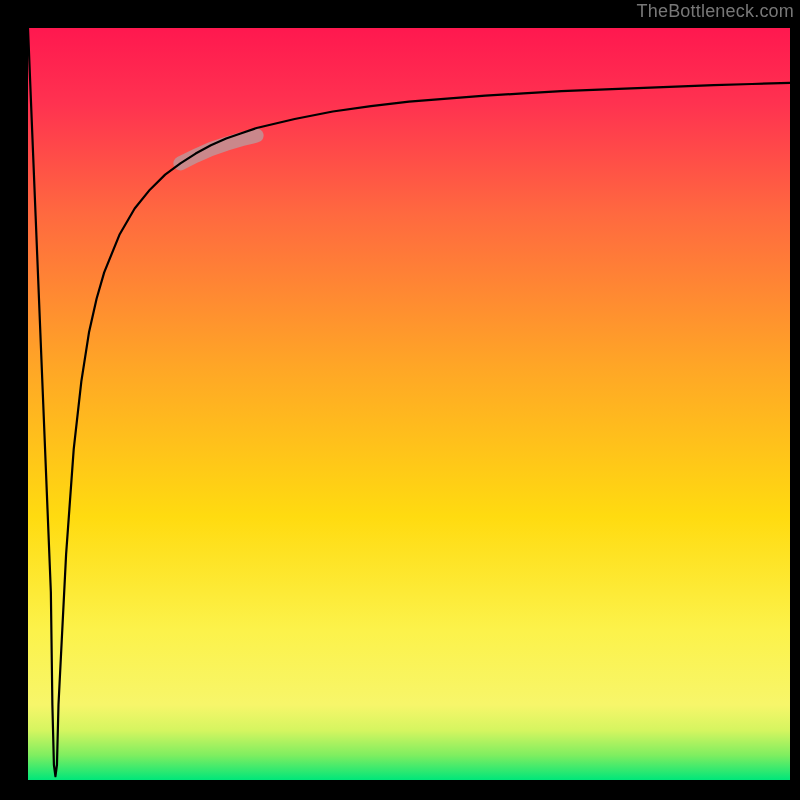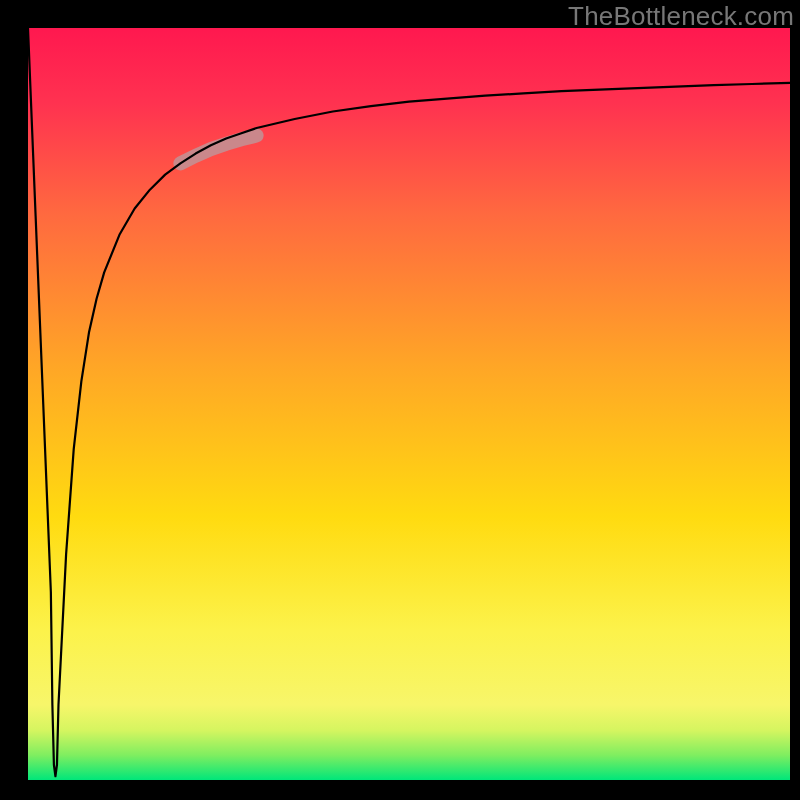--- a/index.html
+++ b/index.html
@@ -8,21 +8,21 @@
     width: 800px;
     height: 800px;
     overflow: hidden;
     background: #ffffff;
     font-family: Arial, Helvetica, sans-serif;
   }
   .watermark {
     position: absolute;
     top: 1px;
     right: 6px;
-    font-size: 26px;
+    font-size: 18px;
     color: #777777;
     font-family: Arial, Helvetica, sans-serif;
     letter-spacing: 0.2px;
     user-select: none;
   }
   svg {
     display: block;
   }
 </style>
 </head>

